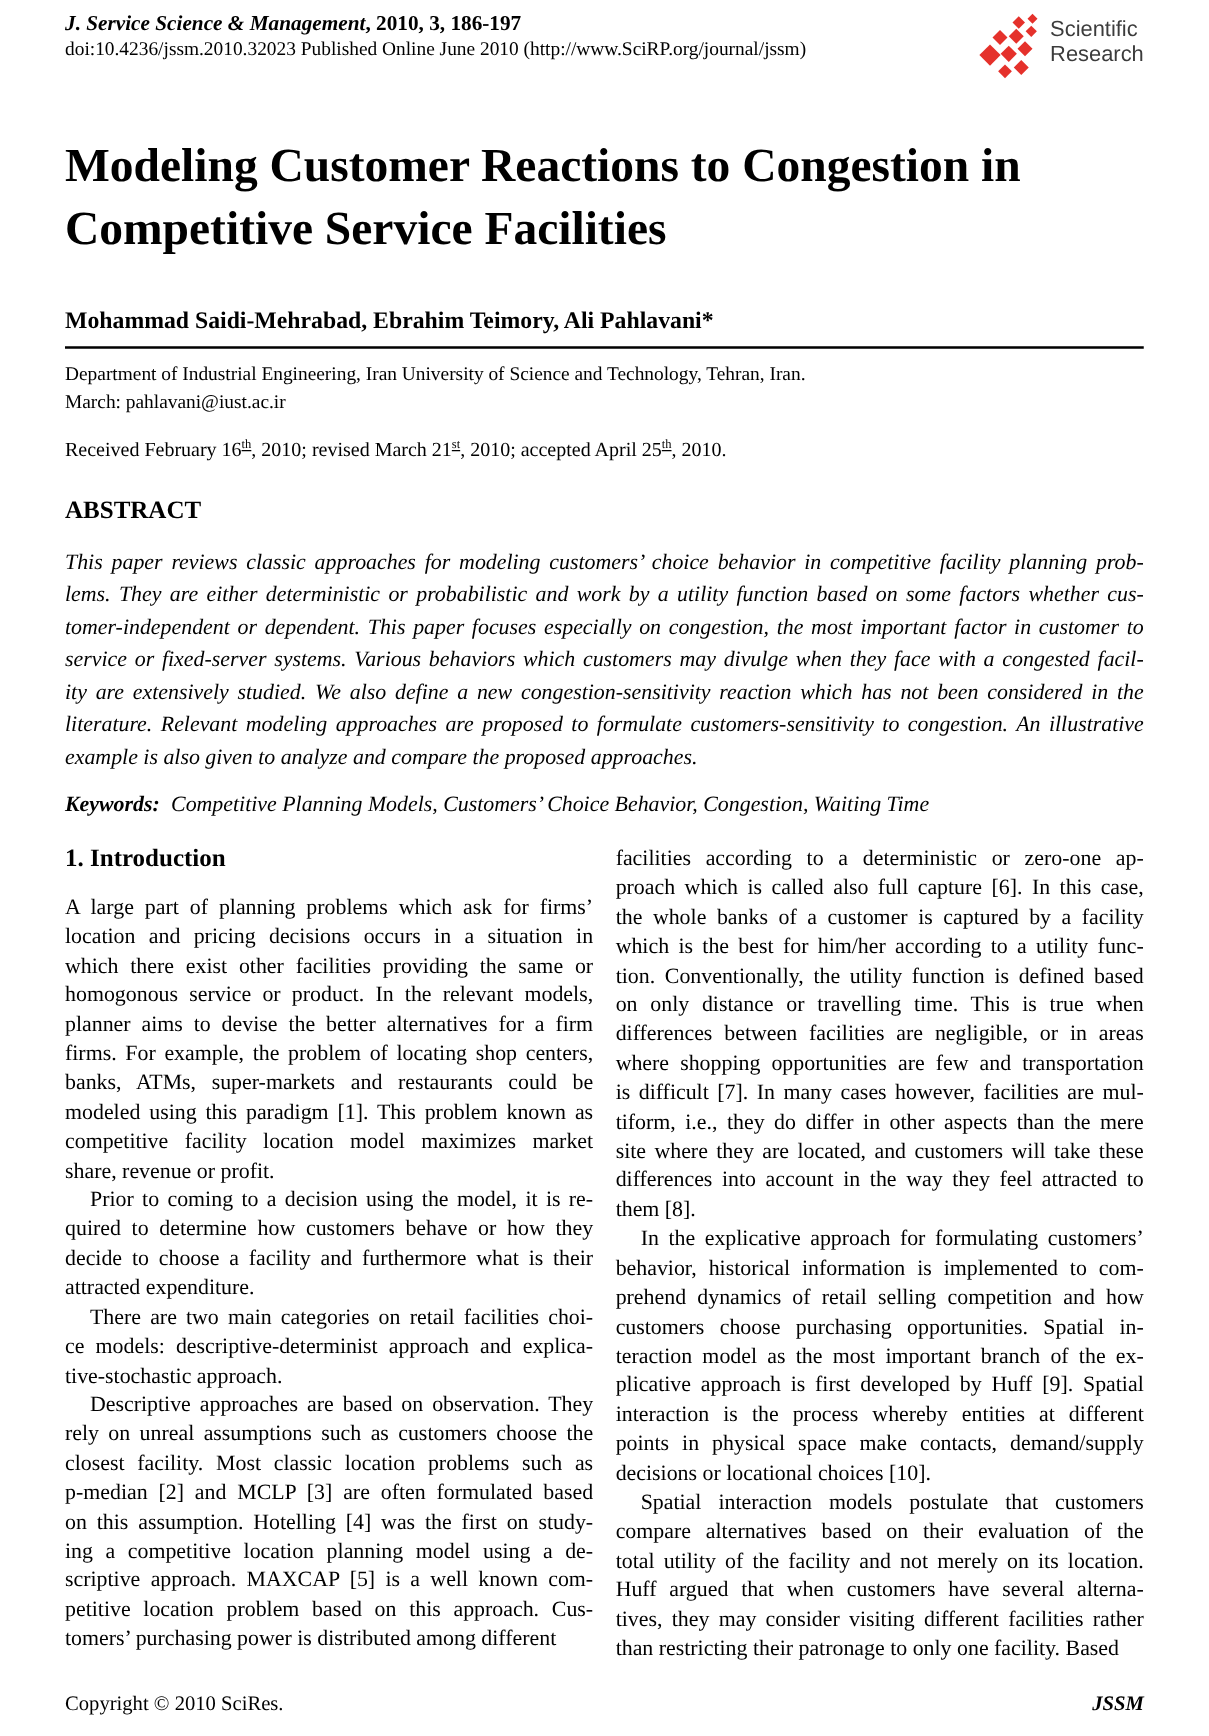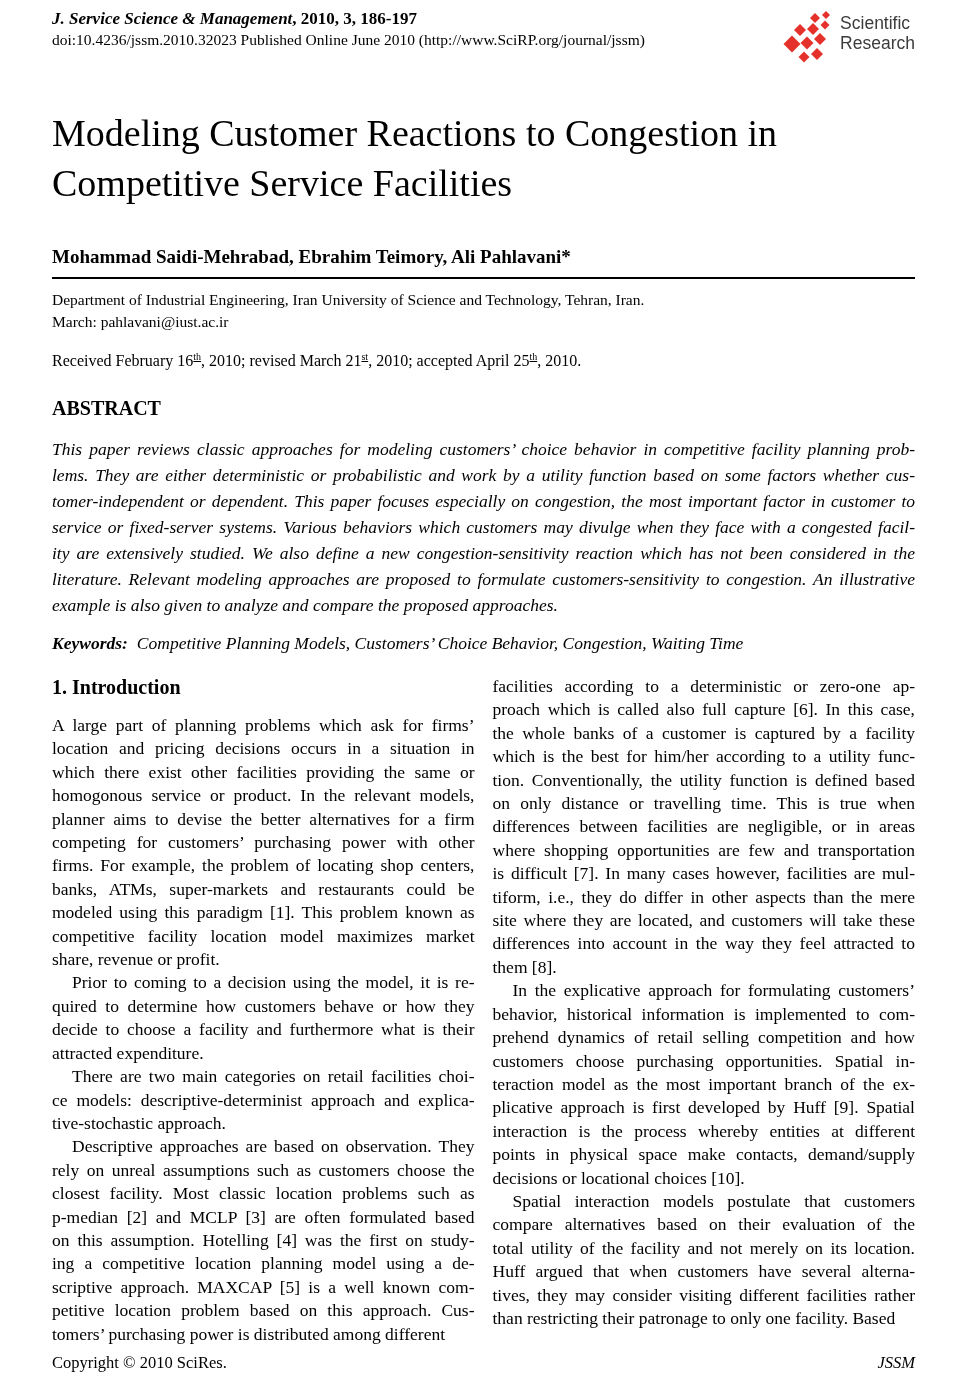--- a/index.html
+++ b/index.html
@@ -19,21 +19,21 @@
   .hdr { display: flex; justify-content: space-between; align-items: flex-start; }
   .journal-line { font-size: 17px; font-weight: bold; line-height: 21px; }
   .journal-line .ji { font-style: italic; }
   .doi-line { font-size: 15.5px; line-height: 21px; }
   .logo { display: flex; align-items: flex-start; gap: 5px; margin-top: 2px; }
   .logo-text {
     font-family: "Liberation Sans", sans-serif;
     font-size: 17.5px; line-height: 20px; color: #3c3c3c; margin-top: 3px;
   }
   
-  .title { font-size: 38px; line-height: 50px; font-weight: normal; margin-top: 42px; }
+  .title { font-size: 38px; line-height: 50px; font-weight: bold; margin-top: 42px; }
   .authors { font-size: 19px; font-weight: bold; margin-top: 38px; }
   .rule { border: none; border-top: 2px solid #000; margin-top: 9px; }
   .affil { font-size: 15.5px; line-height: 22px; }
   .affil-block { margin-top: 10px; }
   .received { font-size: 16px; margin-top: 19px; }
   .received sup { font-size: 10px; line-height: 0; text-decoration: underline; }
   
   .abs-heading { font-size: 20px; font-weight: bold; margin-top: 27px; }
   .abstract { font-size: 17.5px; font-style: italic; line-height: 26px; margin-top: 16px; }
   .keywords { font-size: 17.5px; font-style: italic; margin-top: 15px; }
@@ -44,21 +44,21 @@
   .sec-heading { font-size: 20px; font-weight: bold; line-height: 25px; margin-bottom: 14px; }
   .line { text-align: left; white-space: normal; }
   .abstract .jl, .col .jl { text-align: justify; text-align-last: justify; }
   .col .indent { text-indent: 20px; }
   
   .footer {
     position: absolute; left: 5px; right: 5px; bottom: 16px;
     display: flex; justify-content: space-between;
     font-size: 16.5px;
   }
-  .jssm { font-weight: normal; font-style: italic; margin-left: 47px; }
+  .jssm { font-weight: bold; font-style: italic; margin-left: 47px; }
 </style>
 </head>
 <body>
 
 <div class="page">
 
   <div class="hdr">
     <div class="hdr-left">
       <div class="journal-line"><span class="ji">J. Service Science &amp; Management</span><span>, 2010, 3, 186-197</span></div>
       <div class="doi-line">doi:10.4236/jssm.2010.32023 Published Online June 2010 (http://www.SciRP.org/journal/jssm)</div>
@@ -116,21 +116,20 @@
   <div class="columns">
     <div class="col">
       <h3 class="sec-heading">1. Introduction</h3>
       <div>
           <div class="para">
             <div class="line jl">A large part of planning problems which ask for firms’</div>
             <div class="line jl">location and pricing decisions occurs in a situation in</div>
             <div class="line jl">which there exist other facilities providing the same or</div>
             <div class="line jl">homogonous service or product. In the relevant models,</div>
             <div class="line jl">planner aims to devise the better alternatives for a firm</div>
-            <div class="line jl">competing for customers’ purchasing power with other</div>
             <div class="line jl">firms. For example, the problem of locating shop centers,</div>
             <div class="line jl">banks, ATMs, super-markets and restaurants could be</div>
             <div class="line jl">modeled using this paradigm [1]. This problem known as</div>
             <div class="line jl">competitive facility location model maximizes market</div>
             <div class="line">share, revenue or profit.</div>
           </div>
           <div class="para">
             <div class="line jl indent">Prior to coming to a decision using the model, it is re-</div>
             <div class="line jl">quired to determine how customers behave or how they</div>
             <div class="line jl">decide to choose a facility and furthermore what is their</div>

